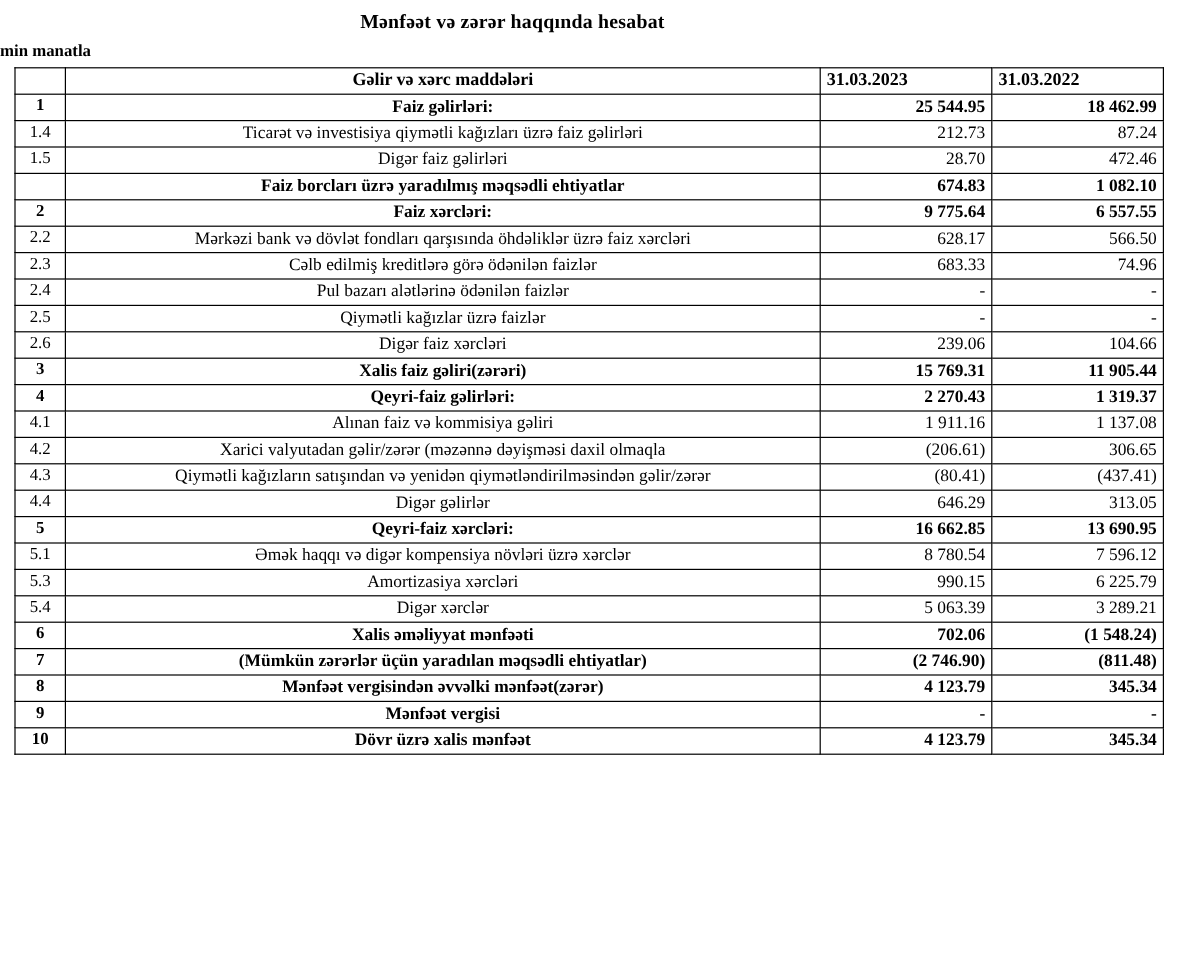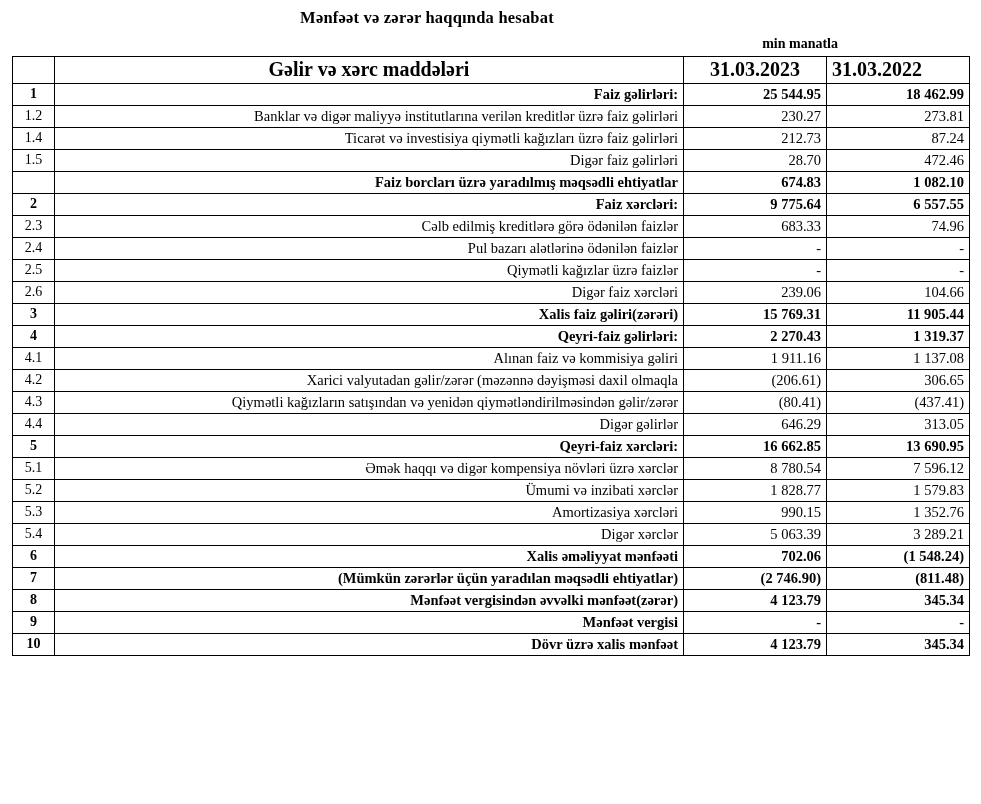--- a/index.html
+++ b/index.html
@@ -23,21 +23,20 @@
   .doc-title {
     text-align: center;
     font-weight: bold;
     font-size: 16.5px;
     font-family: "Liberation Serif", serif;
     padding-top: 8px;
     padding-bottom: 8px;
     letter-spacing: 0.2px;
   }
   .units {
-    text-align: right;
     font-weight: bold;
     font-size: 14px;
     padding-right: 16px;
     padding-bottom: 4px;
   }
   table.report {
     border-collapse: collapse;
     width: 957px;
     margin: 0 12px;
     table-layout: fixed;
@@ -52,29 +51,29 @@
     box-sizing: border-box;
   }
   col.c-num { width: 42px; }
   col.c-name { width: 629px; }
   col.c-v1 { width: 143px; }
   col.c-v2 { width: 143px; }
 
   .hdr td {
     font-weight: bold;
     text-align: center;
-    font-size: 20px;
+    font-size: 15px;
     height: 24px;
   }
   .cell-num {
     text-align: center;
     font-size: 14px;
   }
   .cell-name {
-    text-align: right;
+    text-align: center;
     padding-left: 6px;
   }
   .cell-val {
     text-align: right;
     padding-right: 8px;
     font-variant-numeric: tabular-nums;
   }
   tr.bold td {
     font-weight: bold;
   }
@@ -93,36 +92,30 @@
     <colgroup>
       <col class="c-num">
       <col class="c-name">
       <col class="c-v1">
       <col class="c-v2">
     </colgroup>
     <tbody id="table-body">
       <tr class="hdr">
         <td class="cell-num"></td>
         <td class="cell-name" style="text-align:center">Gəlir və xərc maddələri</td>
-        <td class="cell-val" style="text-align:center">31.03.2023</td>
+        <td class="cell-val" style="text-align:left">31.03.2023</td>
         <td class="cell-val" style="text-align:left">31.03.2022</td>
       </tr>
     <tr class="bold">
           <td class="cell-num">1</td>
           <td class="cell-name">Faiz gəlirləri:</td>
           <td class="cell-val">25 544.95</td>
           <td class="cell-val">18 462.99</td>
         </tr>
         <tr>
-          <td class="cell-num">1.2</td>
-          <td class="cell-name">Banklar və digər maliyyə institutlarına verilən kreditlər üzrə faiz gəlirləri</td>
-          <td class="cell-val">230.27</td>
-          <td class="cell-val">273.81</td>
-        </tr>
-        <tr>
           <td class="cell-num">1.4</td>
           <td class="cell-name">Ticarət və investisiya qiymətli kağızları üzrə faiz gəlirləri</td>
           <td class="cell-val">212.73</td>
           <td class="cell-val">87.24</td>
         </tr>
         <tr>
           <td class="cell-num">1.5</td>
           <td class="cell-name">Digər faiz gəlirləri</td>
           <td class="cell-val">28.70</td>
           <td class="cell-val">472.46</td>
@@ -133,20 +126,26 @@
           <td class="cell-val">674.83</td>
           <td class="cell-val">1 082.10</td>
         </tr>
         <tr class="bold">
           <td class="cell-num">2</td>
           <td class="cell-name">Faiz xərcləri:</td>
           <td class="cell-val">9 775.64</td>
           <td class="cell-val">6 557.55</td>
         </tr>
         <tr>
+          <td class="cell-num">2.2</td>
+          <td class="cell-name">Mərkəzi bank və dövlət fondları qarşısında öhdəliklər üzrə faiz xərcləri</td>
+          <td class="cell-val">628.17</td>
+          <td class="cell-val">566.50</td>
+        </tr>
+        <tr>
           <td class="cell-num">2.3</td>
           <td class="cell-name">Cəlb edilmiş kreditlərə görə ödənilən faizlər</td>
           <td class="cell-val">683.33</td>
           <td class="cell-val">74.96</td>
         </tr>
         <tr>
           <td class="cell-num">2.4</td>
           <td class="cell-name">Pul bazarı alətlərinə ödənilən faizlər</td>
           <td class="cell-val">-</td>
           <td class="cell-val">-</td>
@@ -205,30 +204,24 @@
           <td class="cell-val">16 662.85</td>
           <td class="cell-val">13 690.95</td>
         </tr>
         <tr>
           <td class="cell-num">5.1</td>
           <td class="cell-name">Əmək haqqı və digər kompensiya növləri üzrə xərclər</td>
           <td class="cell-val">8 780.54</td>
           <td class="cell-val">7 596.12</td>
         </tr>
         <tr>
-          <td class="cell-num">5.2</td>
-          <td class="cell-name">Ümumi və inzibati xərclər</td>
-          <td class="cell-val">1 828.77</td>
-          <td class="cell-val">1 579.83</td>
-        </tr>
-        <tr>
           <td class="cell-num">5.3</td>
           <td class="cell-name">Amortizasiya xərcləri</td>
           <td class="cell-val">990.15</td>
-          <td class="cell-val">1 352.76</td>
+          <td class="cell-val">6 225.79</td>
         </tr>
         <tr>
           <td class="cell-num">5.4</td>
           <td class="cell-name">Digər xərclər</td>
           <td class="cell-val">5 063.39</td>
           <td class="cell-val">3 289.21</td>
         </tr>
         <tr class="bold">
           <td class="cell-num">6</td>
           <td class="cell-name">Xalis əməliyyat mənfəəti</td>

